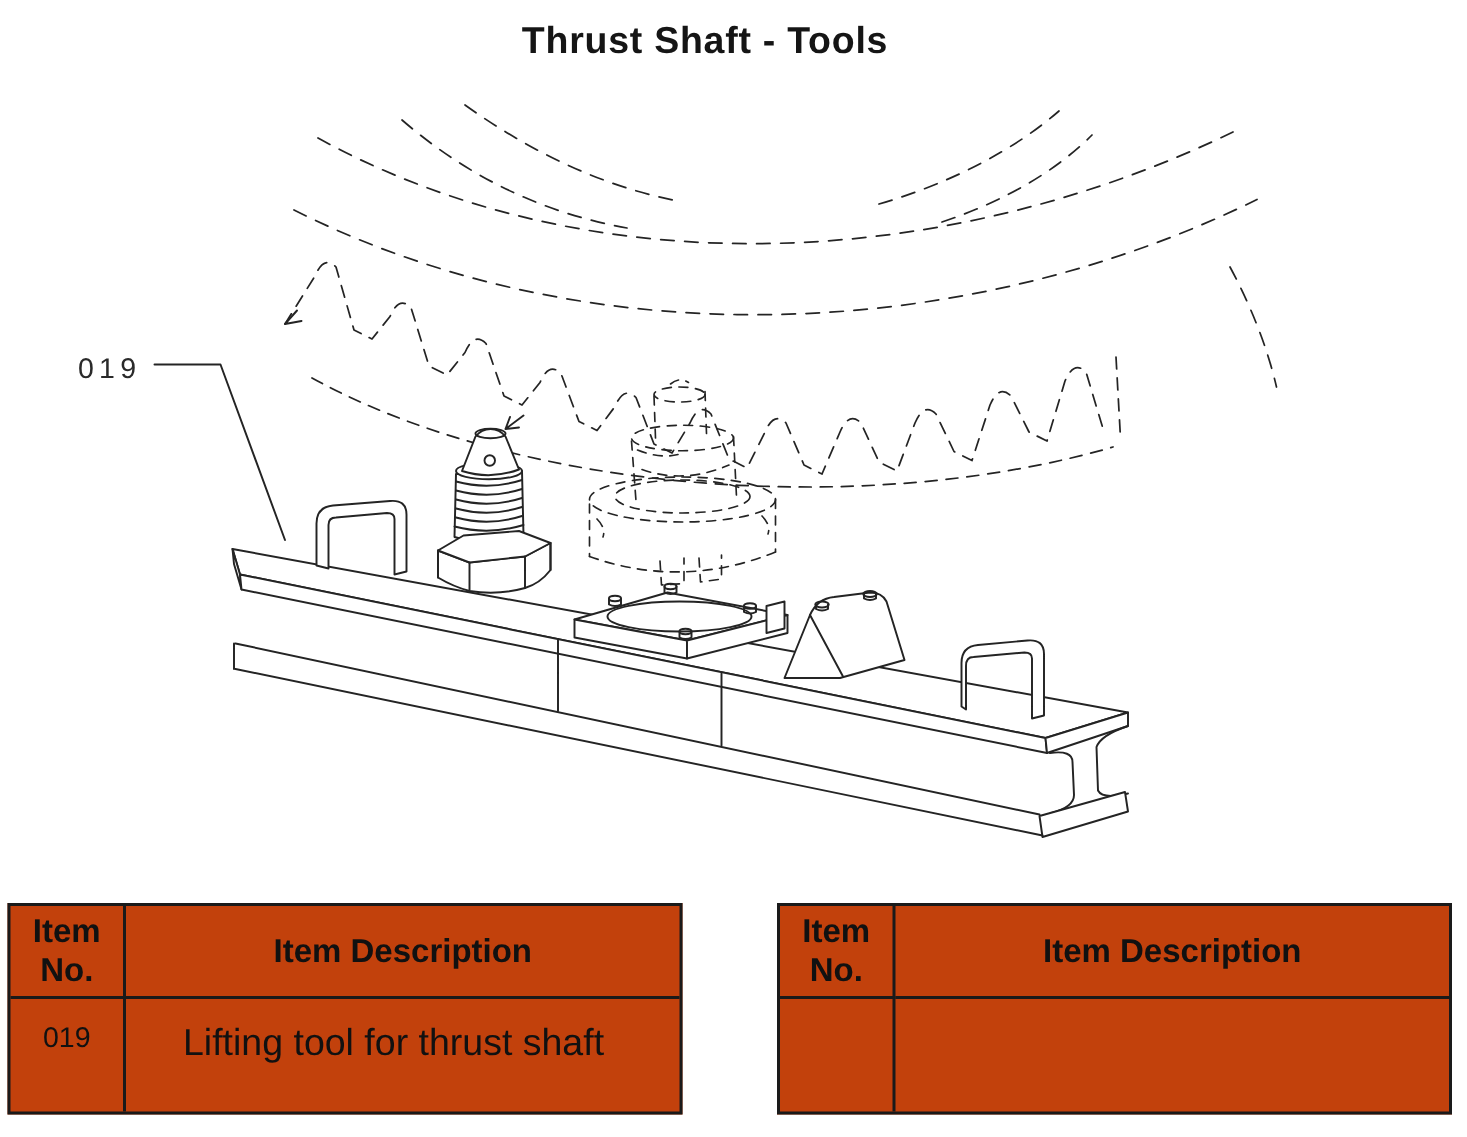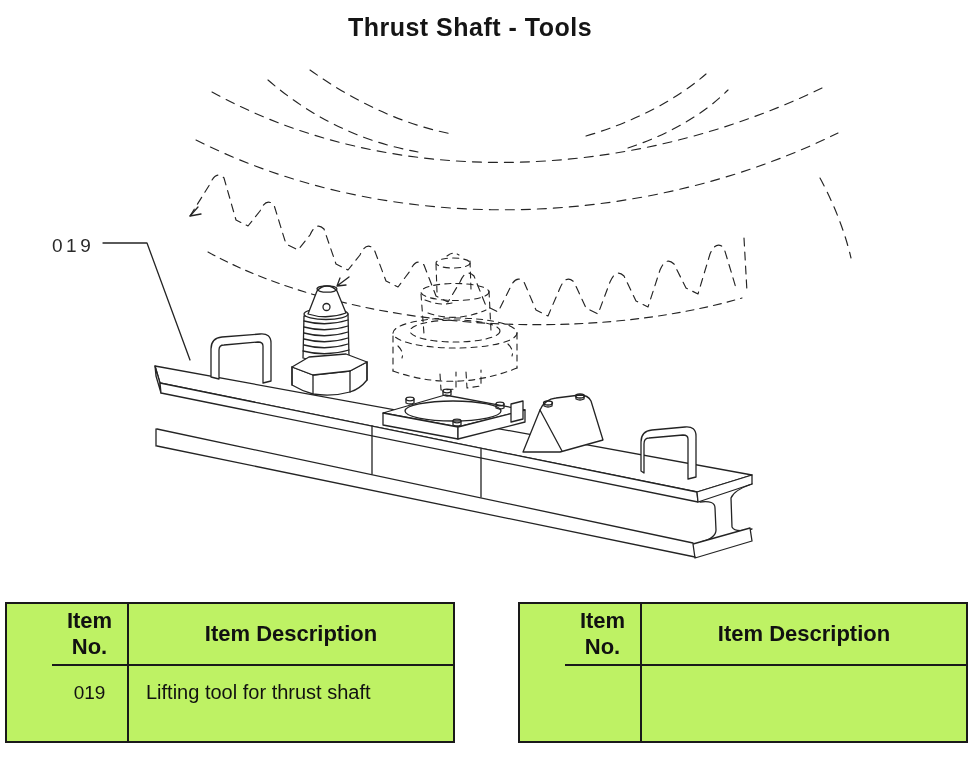--- a/index.html
+++ b/index.html
@@ -18,31 +18,31 @@
   }
   svg.diagram .solid{fill:#ffffff;}
   svg.diagram .dash{stroke-dasharray:9 7;stroke-width:1.15;}
   svg.diagram .dash2{stroke-dasharray:8 6;stroke-width:1.15;}
   svg.diagram .dash3{stroke-dasharray:6 5;stroke-width:1.1;}
   svg.diagram text{
     stroke:none;fill:#2a2a2a;font-family:"Liberation Sans","DejaVu Sans",sans-serif;
     font-size:19px;letter-spacing:3.5px;
   }
   .ptable{
-    position:absolute;width:450px;height:141px;background:#bef264;
+    position:absolute;width:450px;height:141px;background:#c2410c;
     border:2px solid #1a1a1a;box-sizing:border-box;
-    display:grid;grid-template-columns:77px 1fr;grid-template-rows:62px 1fr;padding-left:45px;
+    display:grid;grid-template-columns:77px 1fr;grid-template-rows:62px 1fr;
   }
   .ptable .cell{box-sizing:border-box;}
   .ptable .c-right{border-right:2px solid #1a1a1a;}
   .ptable .c-bottom{border-bottom:2px solid #1a1a1a;}
   .hdr{font-weight:bold;font-size:22px;line-height:26px;
        display:flex;flex-direction:column;align-items:center;justify-content:center;text-align:center;}
   .body-no{font-size:19px;text-align:center;padding-top:16px;}
-  .body-desc{font-size:20px;padding:15px 0 0 17px;}
+  .body-desc{font-size:25px;padding:15px 0 0 17px;margin-left:21px;}
   .tbl-left{left:5px;top:602px;}
   .tbl-right{left:518px;top:602px;}
 </style>
 </head>
 <body>
 
 <div class="page-title">Thrust Shaft - Tools</div>
 
 <svg class="diagram" width="978" height="592" viewBox="0 0 978 592">
 

